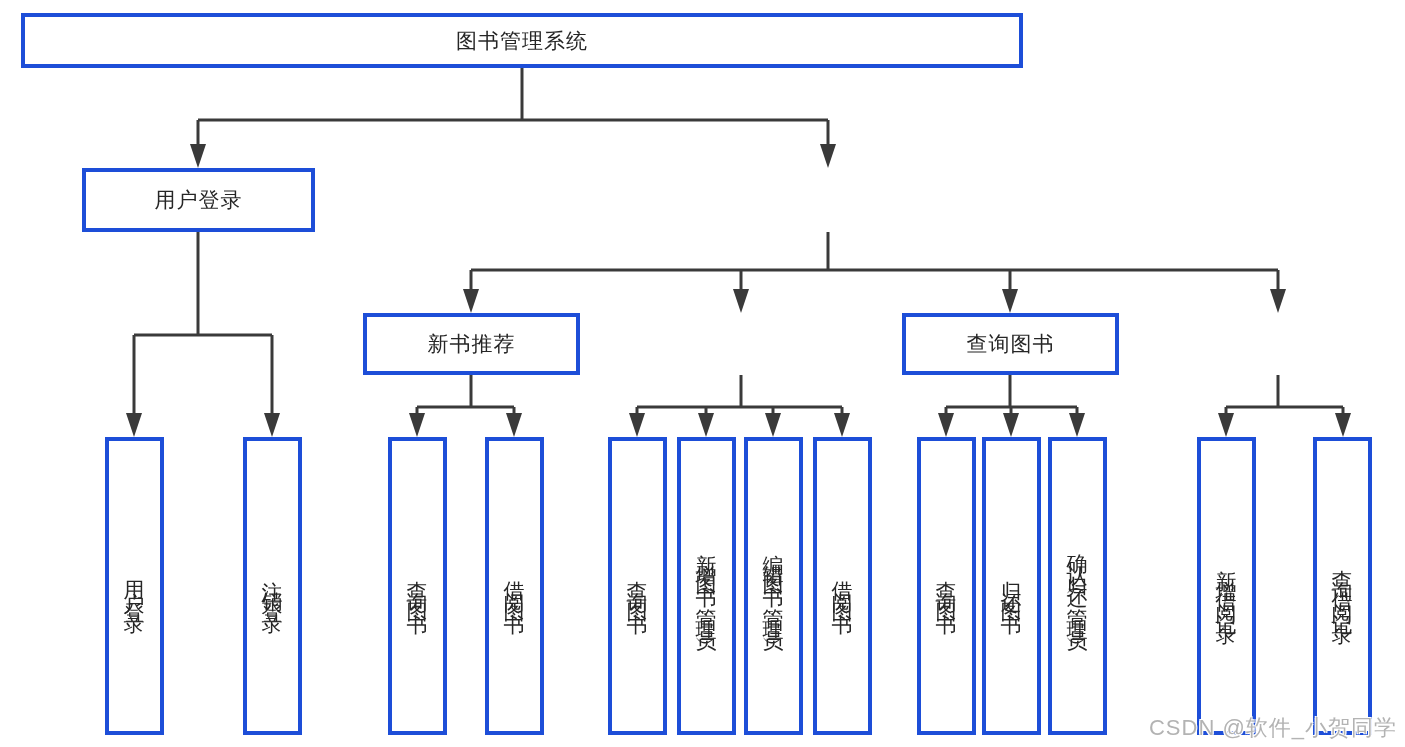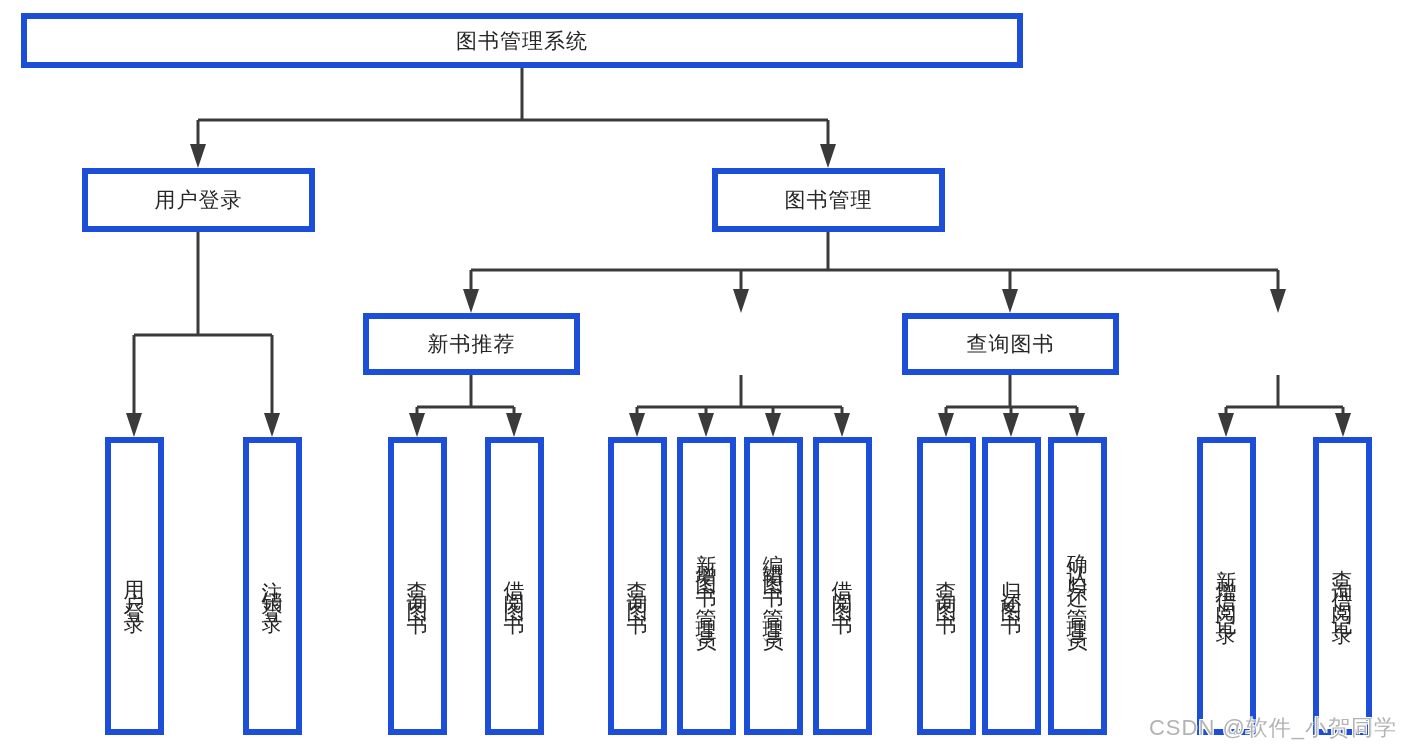--- a/index.html
+++ b/index.html
@@ -14,21 +14,21 @@
   #connectors {
     position: absolute;
     left: 0; top: 0;
     width: 1405px; height: 747px;
     z-index: 0;
   }
   .node {
     position: absolute;
     box-sizing: border-box;
     background: #ffffff;
-    border: 6px solid #1d4ed8;
+    border: 4px solid #1d4ed8;
     display: flex;
     align-items: center;
     justify-content: center;
     color: #262626;
     font-size: 21px;
     letter-spacing: 1px;
     z-index: 1;
   }
   .leaf .label-v {
     writing-mode: vertical-rl;
@@ -124,23 +124,20 @@
     </g>
   </svg>
 
   <div class="node" style="left:21px;top:13px;width:1002px;height:55px">
     <span>图书管理系统</span>
   </div>
 
   <div class="node" style="left:82px;top:168px;width:233px;height:64px">
     <span>用户登录</span>
   </div>
-  <div class="node" style="left:712px;top:168px;width:233px;height:64px">
-    <span>图书管理</span>
-  </div>
 
   <div class="node" style="left:363px;top:313px;width:217px;height:62px">
     <span>新书推荐</span>
   </div>
   <div class="node" style="left:902px;top:313px;width:217px;height:62px">
     <span>查询图书</span>
   </div>
 
   <div class="node leaf" style="left:105px;top:437px;width:59px;height:298px">
     <span class="label-v">用户登录</span>

